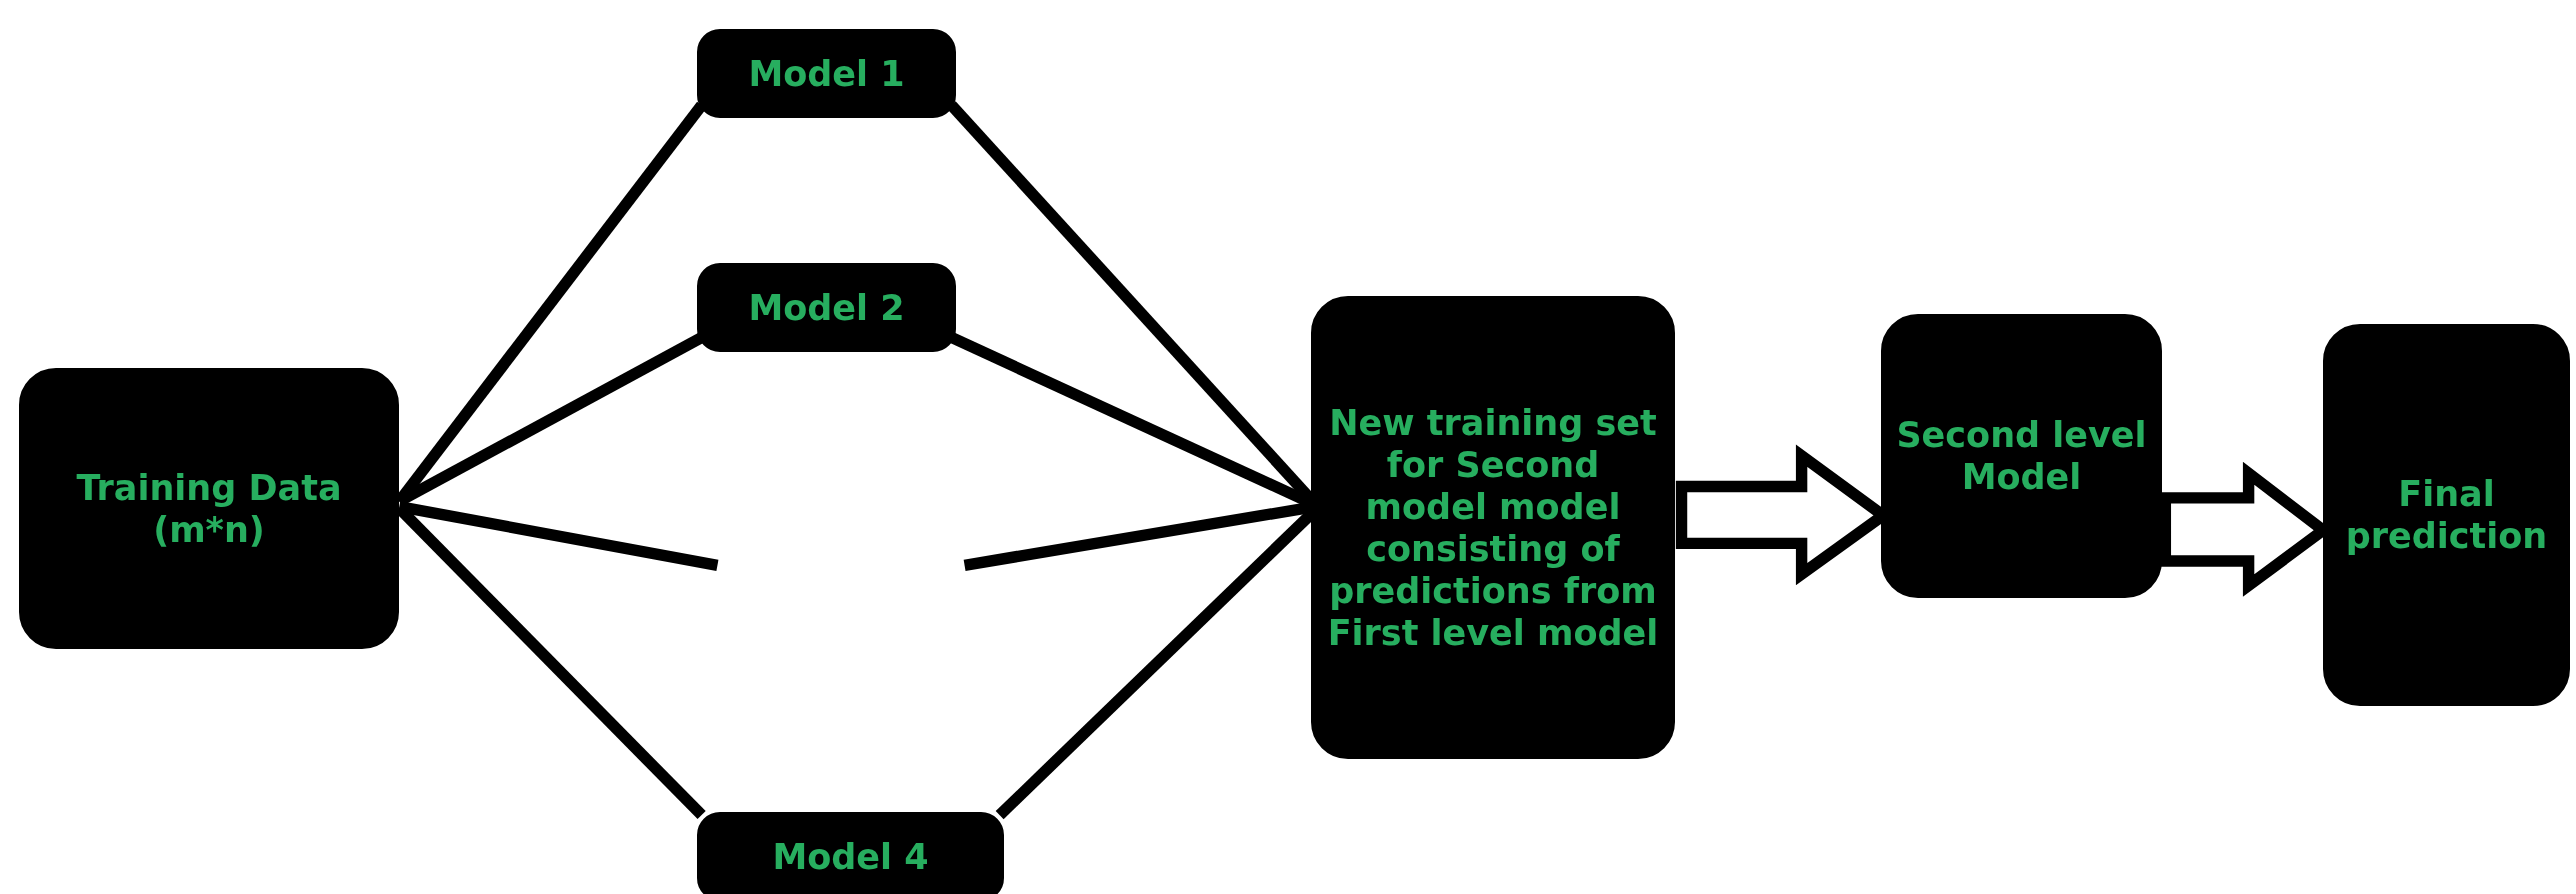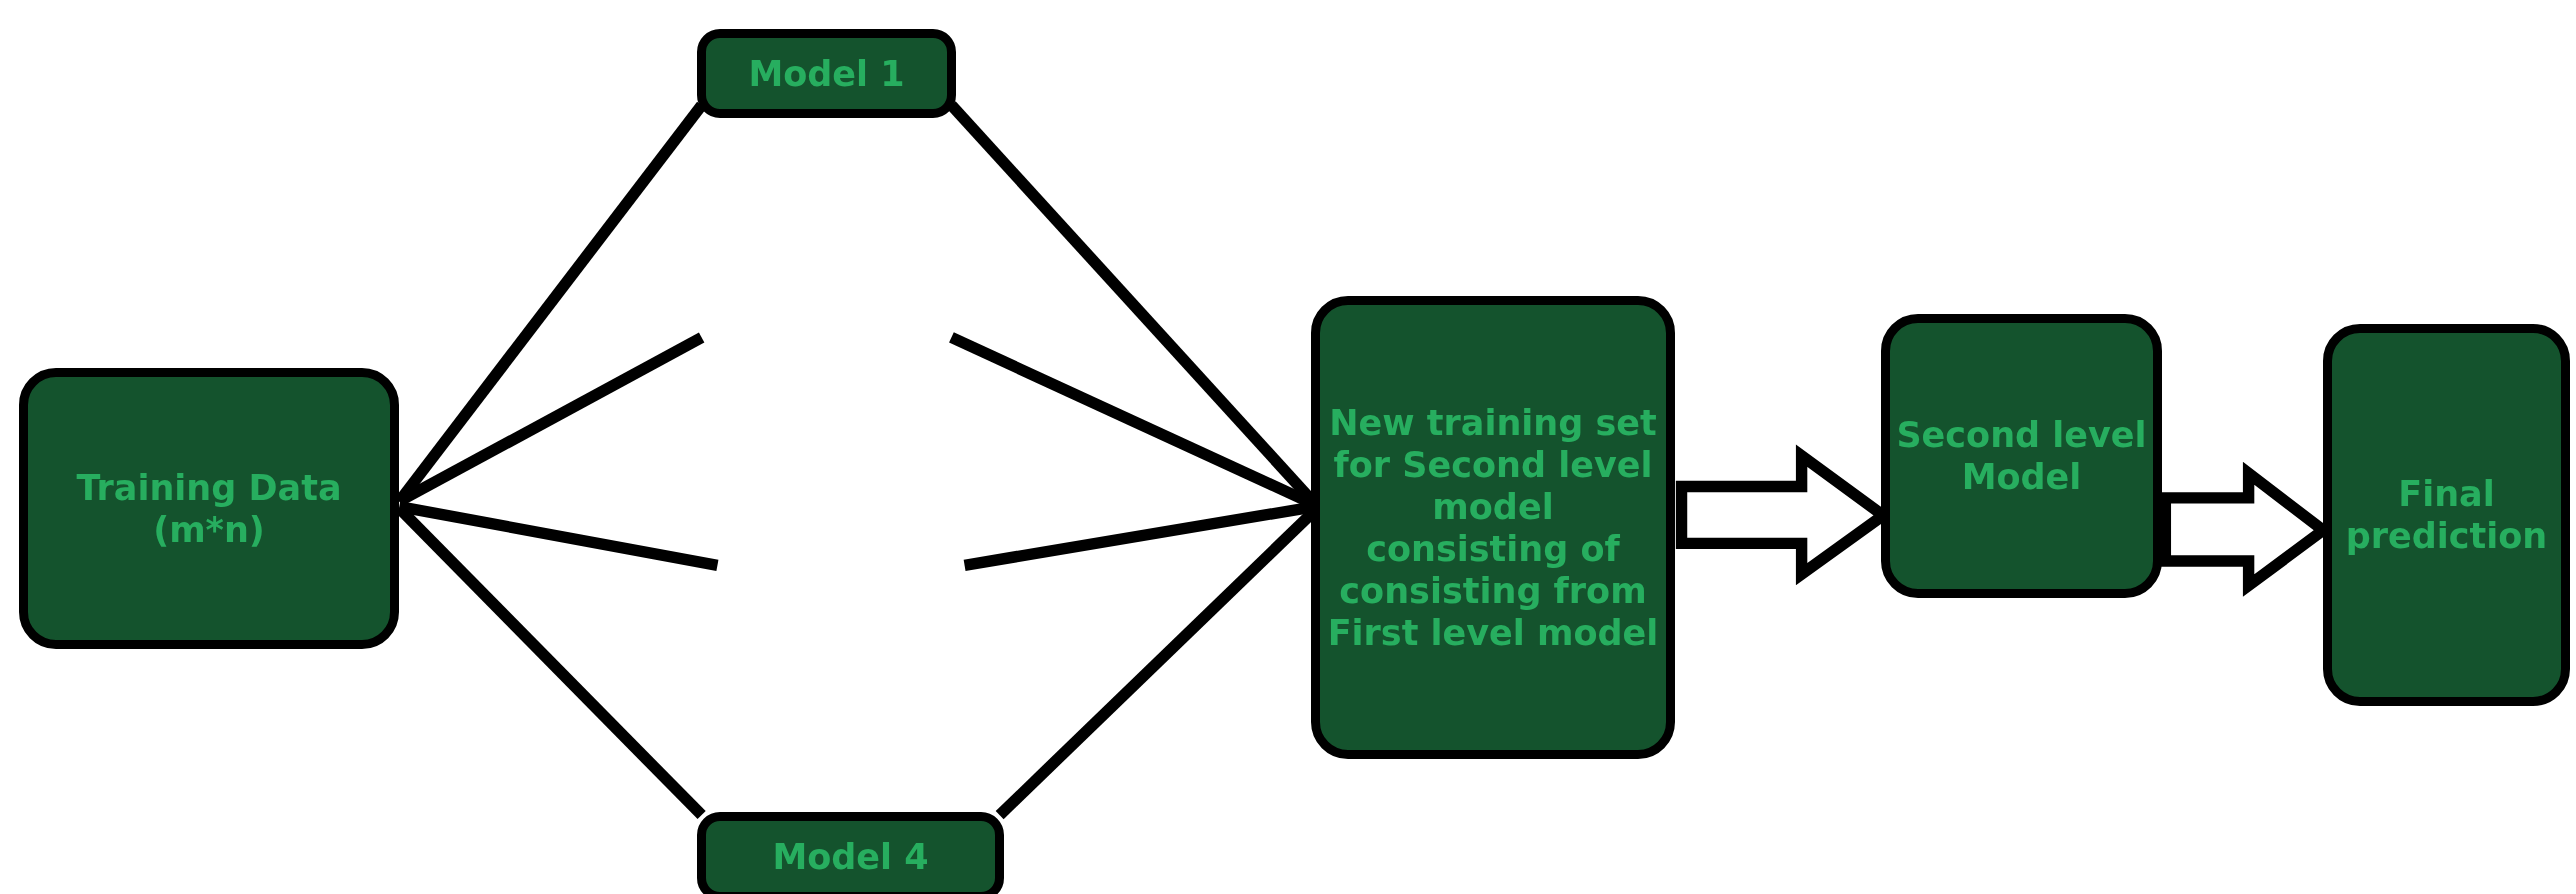--- a/index.html
+++ b/index.html
@@ -22,21 +22,21 @@
     position: absolute;
     left: 0;
     top: 0;
     width: 2576px;
     height: 894px;
     pointer-events: none;
   }
   .node {
     position: absolute;
     box-sizing: border-box;
-    background: #14532d;
+    background: #000000;
     border: 9.6px solid #000000;
     display: flex;
     align-items: center;
     justify-content: center;
     text-align: center;
     color: #27ae5f;
     font-weight: bold;
     font-family: "DejaVu Sans", sans-serif;
     line-height: 1.2;
     z-index: 5;
@@ -118,28 +118,31 @@
 
   <div class="node" id="node-training-data">
     <span class="node-label">Training Data
 (m*n)</span>
   </div>
 
   <div class="node" id="node-model-1">
     <span class="node-label">Model 1</span>
   </div>
 
+  <div class="node" id="node-model-2">
+    <span class="node-label">Model 2</span>
+  </div>
 
 
   <div class="node" id="node-model-4">
     <span class="node-label">Model 4</span>
   </div>
 
   <div class="node" id="node-new-training-set">
-    <span class="node-label">New training set for Second level model consisting of consisting from First level model</span>
+    <span class="node-label">New training set for Second model model consisting of predictions from First level model</span>
   </div>
 
   <div class="node" id="node-second-level-model">
     <span class="node-label">Second level Model</span>
   </div>
 
   <div class="node" id="node-final-prediction">
     <span class="node-label">Final prediction</span>
   </div>
 

